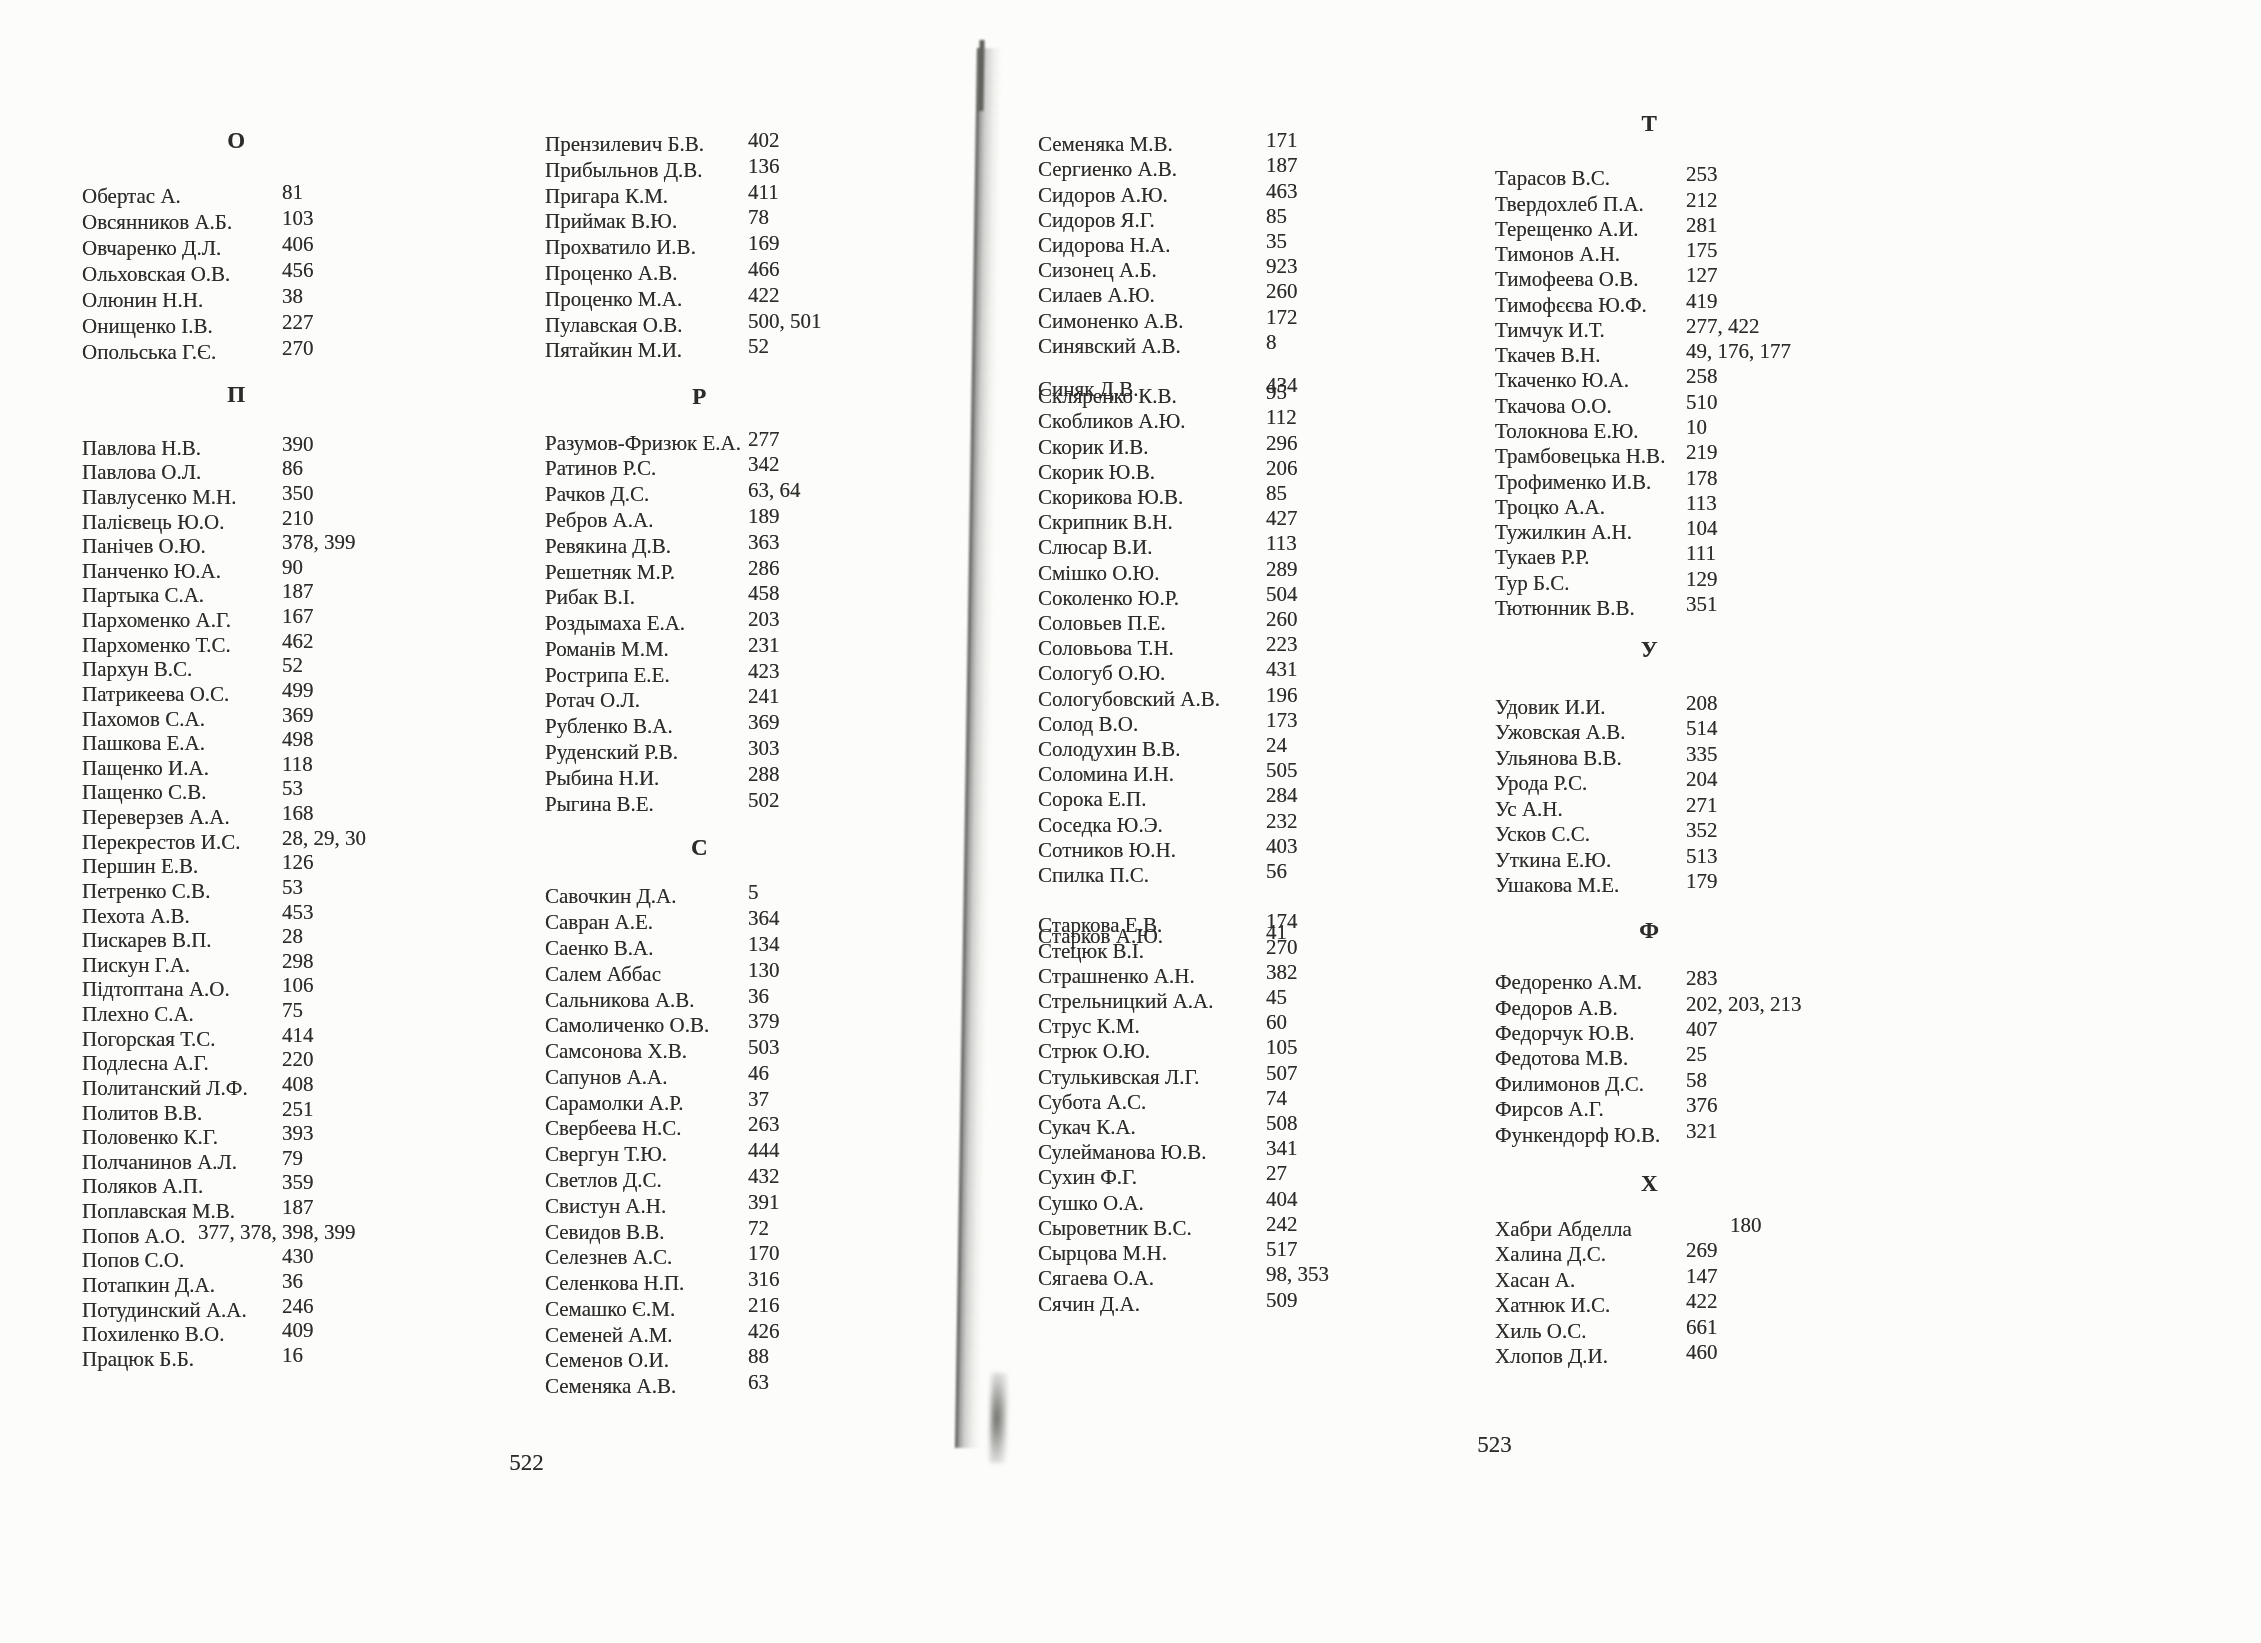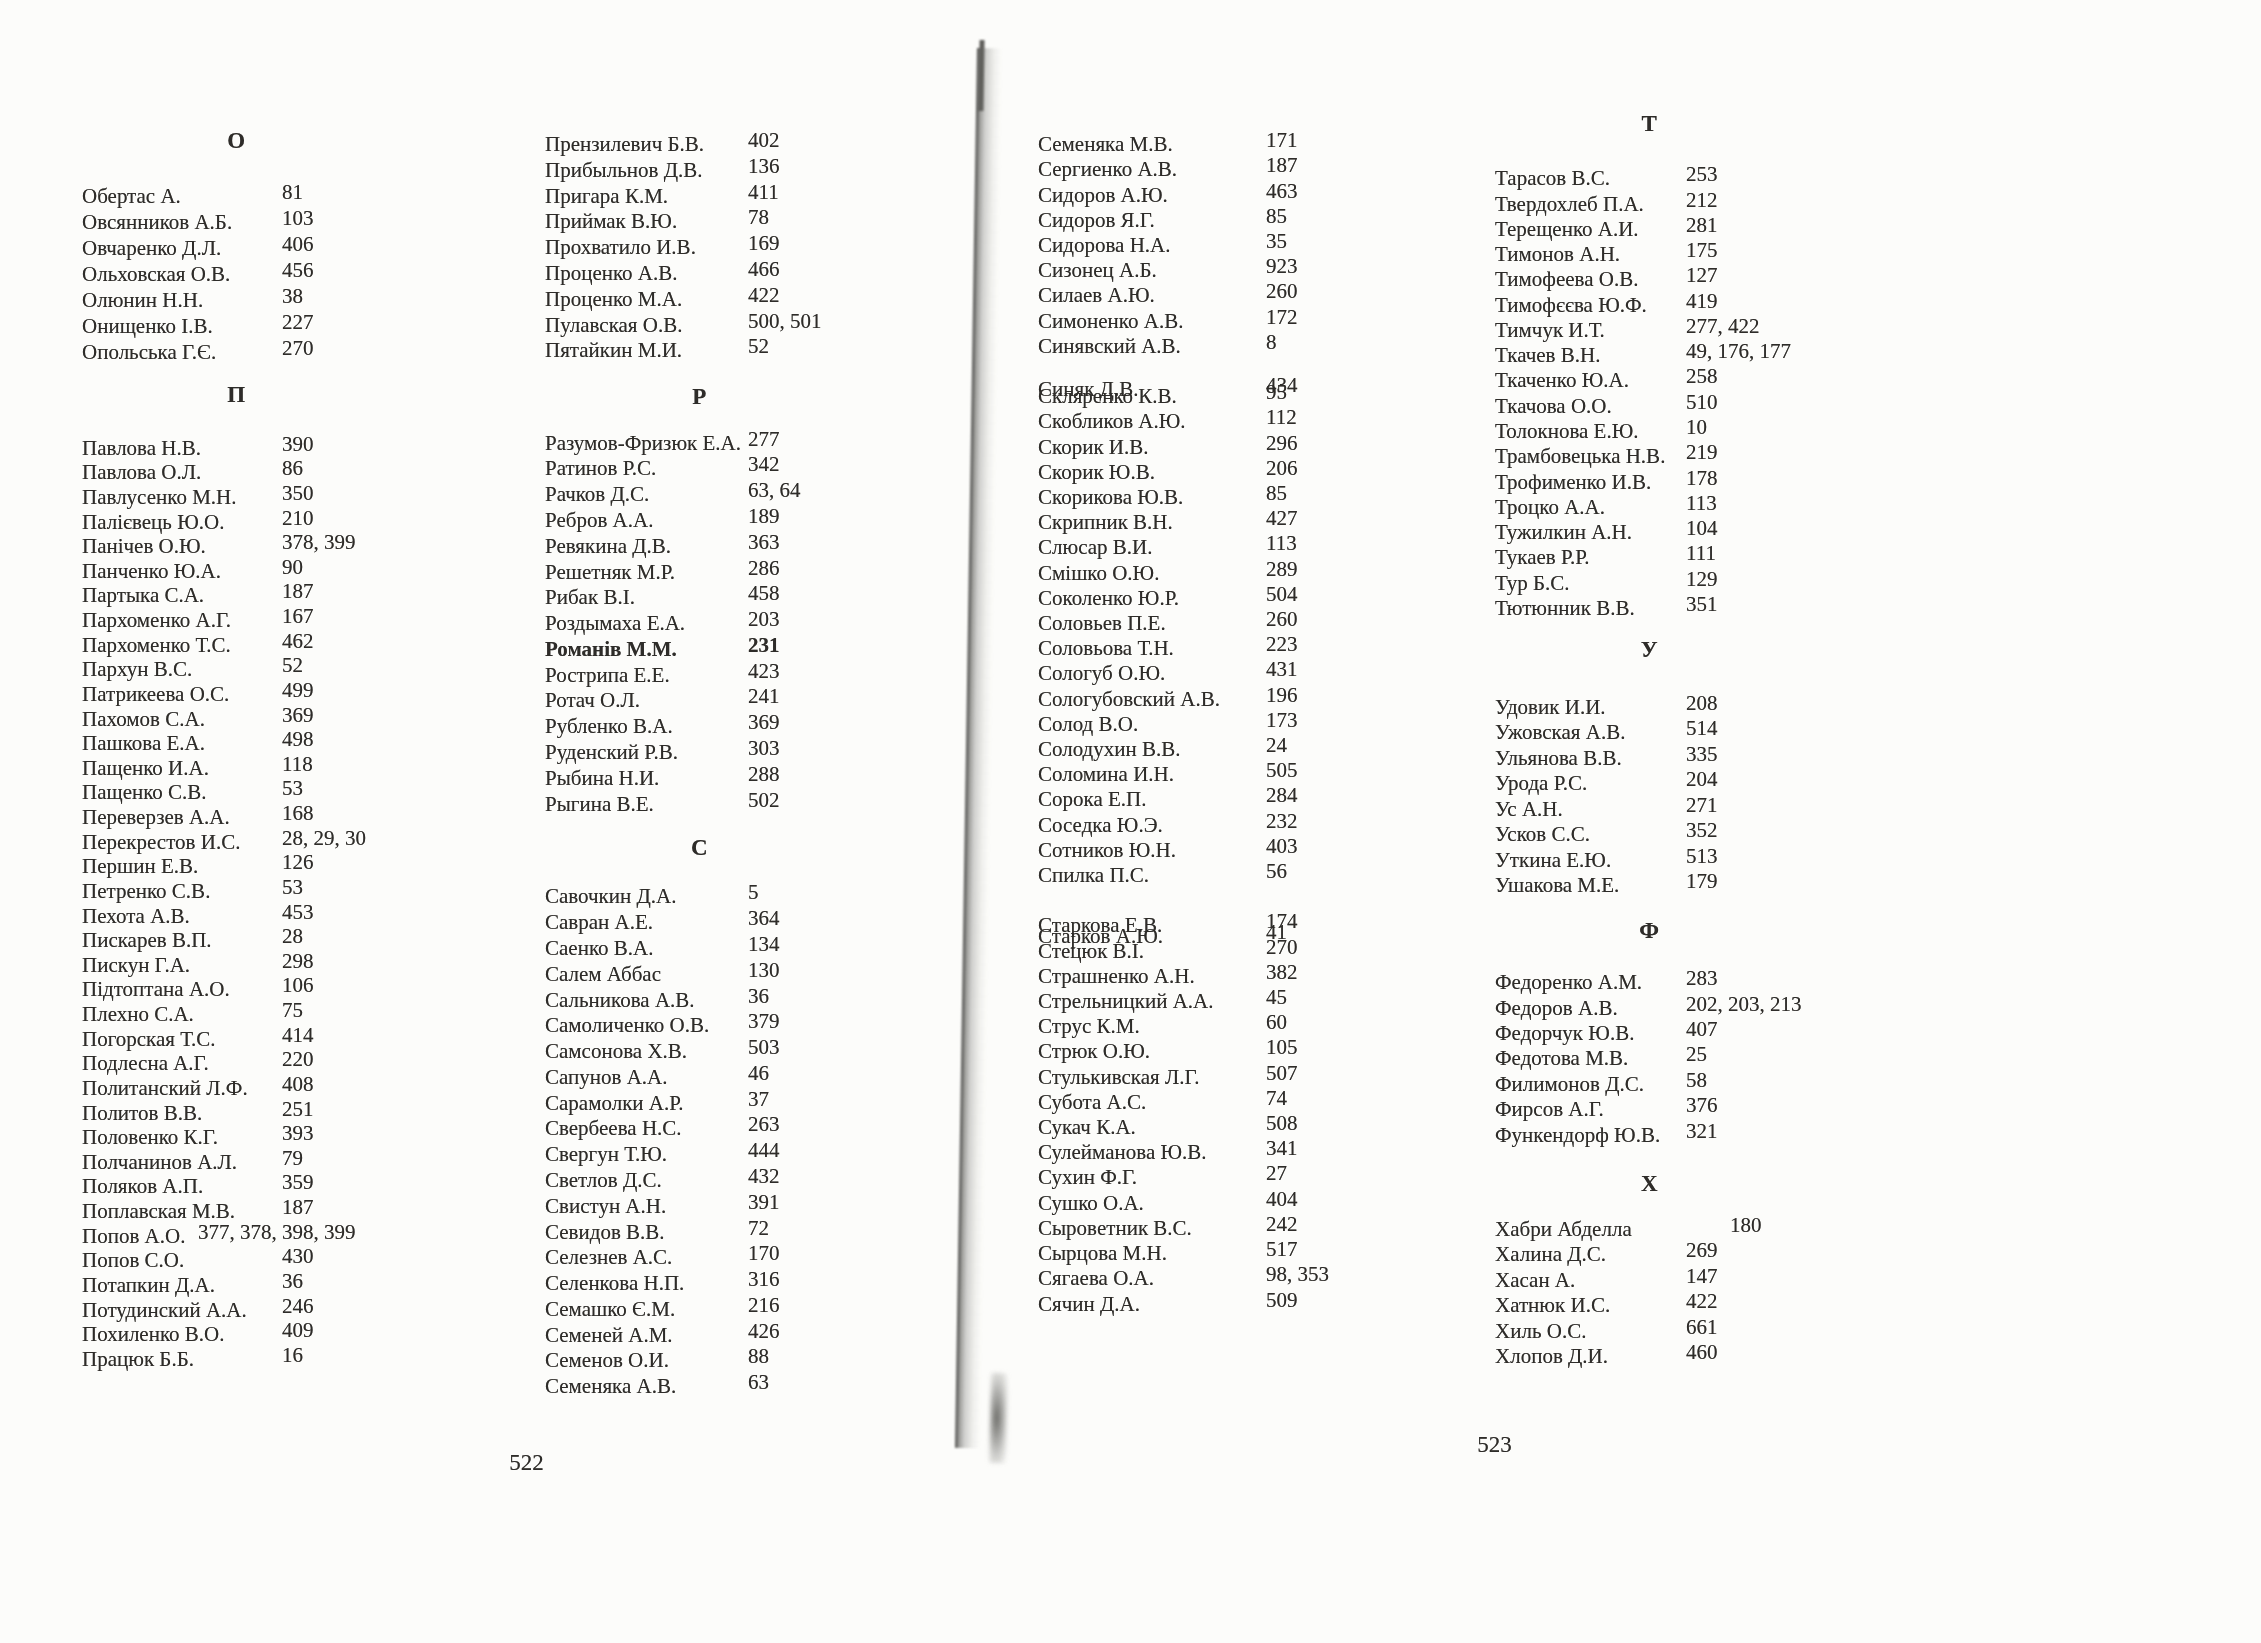--- a/index.html
+++ b/index.html
@@ -352,21 +352,21 @@
           <span class="pg" style="left: 203px;">286</span>
         </div>
         <div class="row" style="top: 585px;">
           <span class="nm">Рибак В.І.</span>
           <span class="pg" style="left: 203px;">458</span>
         </div>
         <div class="row" style="top: 611px;">
           <span class="nm">Роздымаха Е.А.</span>
           <span class="pg" style="left: 203px;">203</span>
         </div>
-        <div class="row" style="top: 637px; font-weight: bold;">
+        <div class="row" style="top: 637px;">
           <span class="nm">Романів М.М.</span>
           <span class="pg" style="left: 203px;">231</span>
         </div>
         <div class="row" style="top: 663px;">
           <span class="nm">Рострипа Е.Е.</span>
           <span class="pg" style="left: 203px;">423</span>
         </div>
         <div class="row" style="top: 688px;">
           <span class="nm">Ротач О.Л.</span>
           <span class="pg" style="left: 203px;">241</span>

